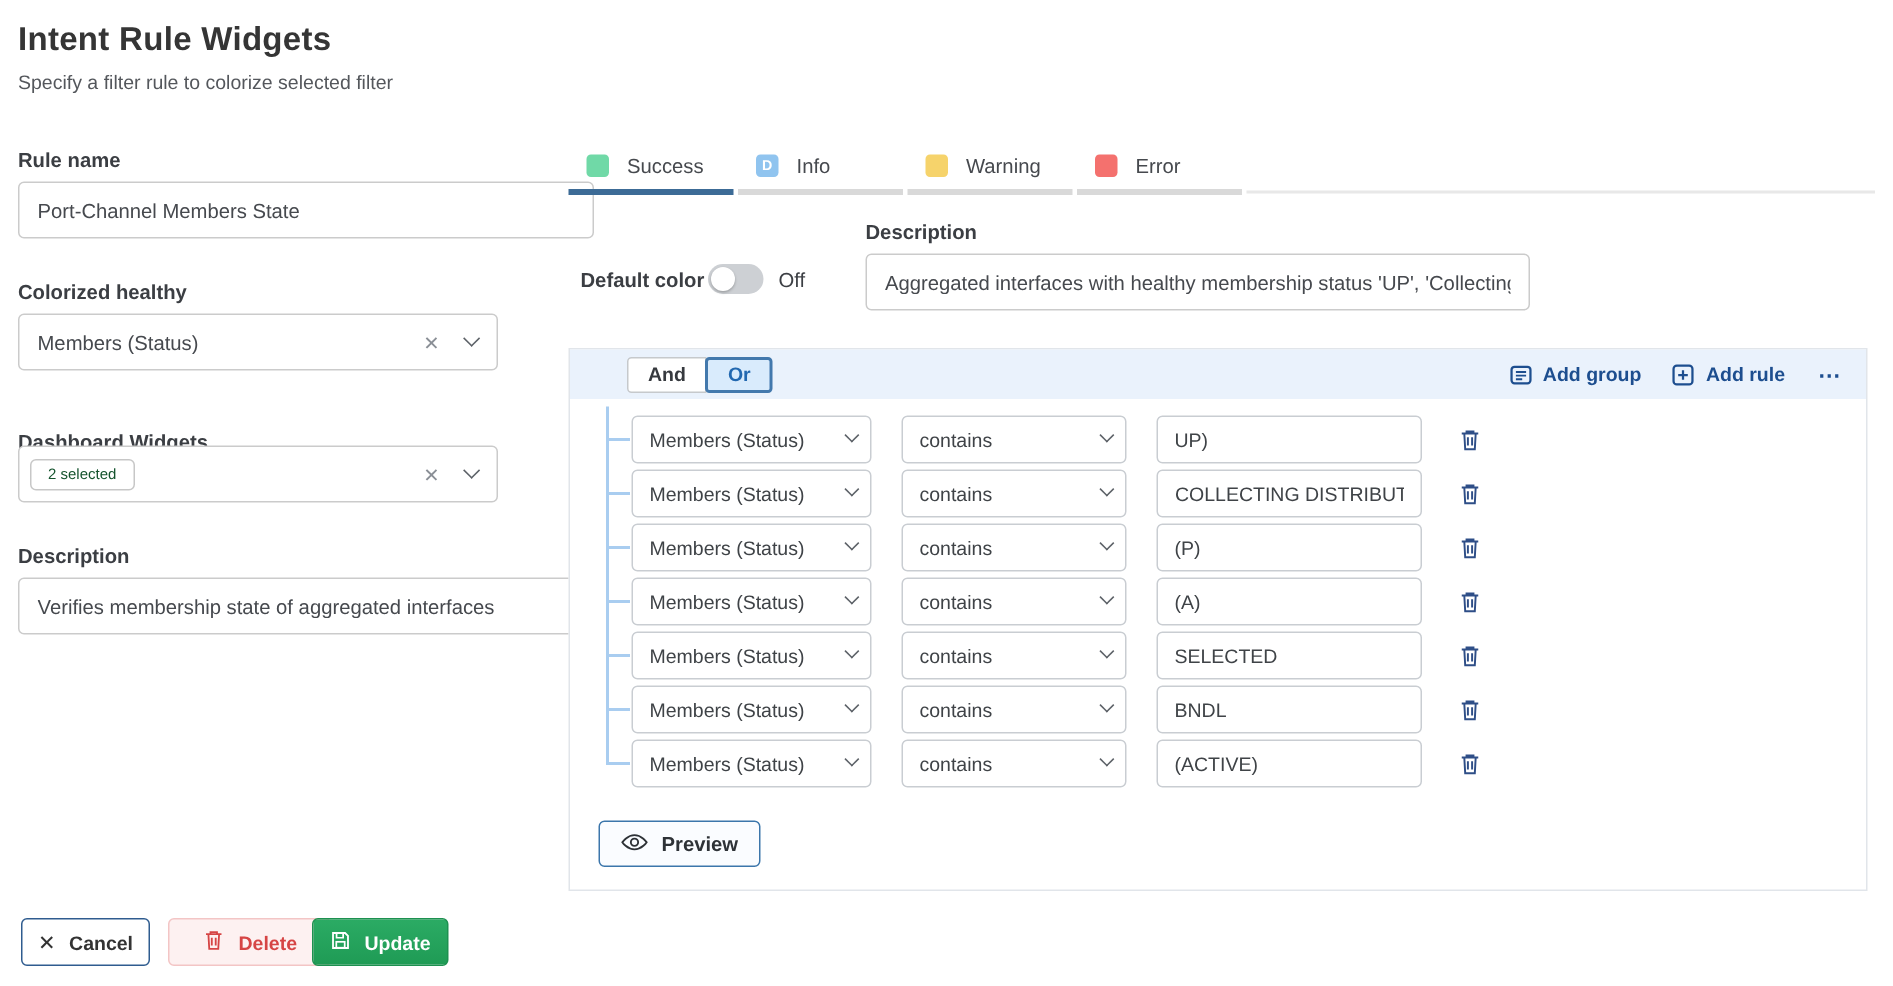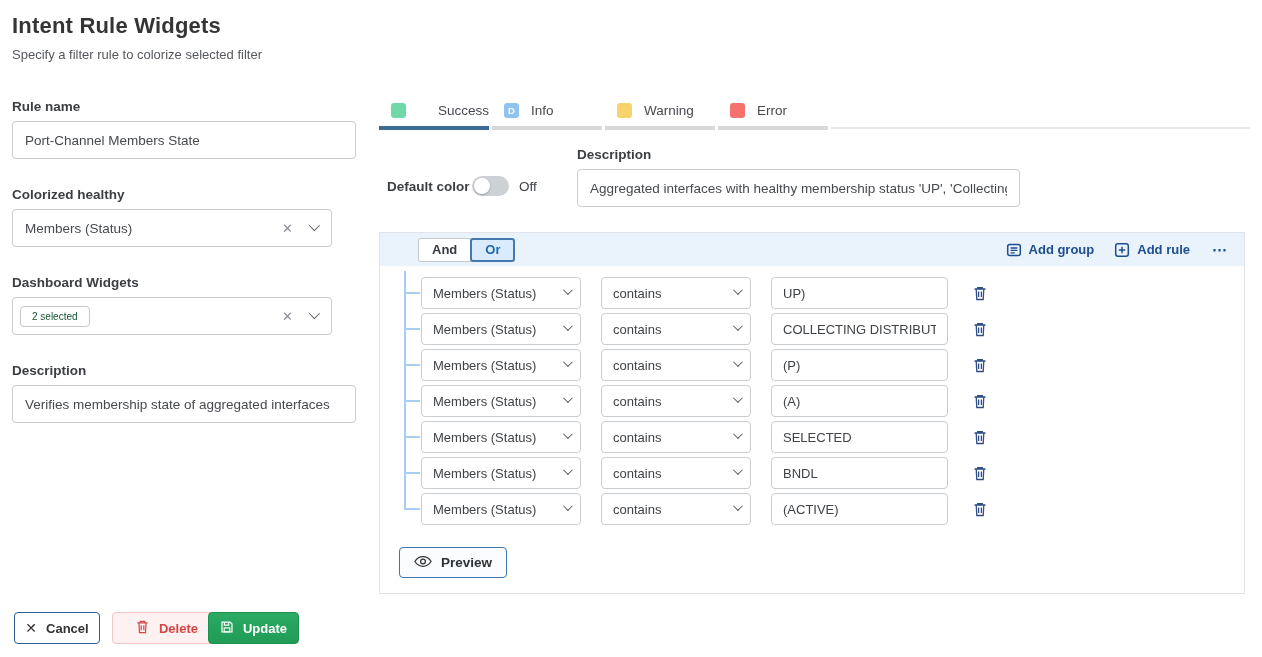--- a/index.html
+++ b/index.html
@@ -7,35 +7,35 @@
   body { font-family:"Liberation Sans", sans-serif; color:#3c3f44; }
   .screen { position:relative; width:1262px; height:657px; background:#fff; overflow:hidden; }
 
   
   .page-title { position:absolute; left:12px; top:13px; font-size:22px; font-weight:600; color:#353535; letter-spacing:.2px; }
   .page-subtitle { position:absolute; left:12px; top:47px; font-size:13px; color:#54575c; }
 
   
   .f-label { position:absolute; left:12px; font-size:13.5px; font-weight:700; color:#3b3e43; }
   .box { position:absolute; left:12px; width:320px; height:38px; border:1px solid #cbcbcb; border-radius:4px; background:#fff; }
-  input.text-input { position:absolute; left:12px; width:344px; height:38px; border:1px solid #cbcbcb; border-radius:4px;
+  input.text-input { position:absolute; left:12px; width:384px; height:38px; border:1px solid #cbcbcb; border-radius:4px;
     background:#fff; font-family:inherit; font-size:13.5px; color:#46494e; padding:0 12px; outline:none;
     white-space:nowrap; overflow:hidden; text-overflow:clip; }
   .select { display:flex; align-items:center; padding:0 10px 0 12px; cursor:pointer; }
   .select .sel-value { flex:1; font-size:13.5px; color:#46494e; white-space:nowrap; overflow:hidden; }
   .clear-x { font-size:13px; color:#8a8f96; padding:0 10px; cursor:pointer; }
   .chev { width:8px; height:8px; border-right:1.6px solid #5c6167; border-bottom:1.6px solid #5c6167;
     transform:rotate(45deg) translateY(-2px); margin:0 4px 3px 6px; flex:none; }
   .chip { display:inline-block; border:1px solid #c7c7c7; border-radius:4px; padding:4px 11px; font-size:10px; color:#14532d; background:#fff; }
 
   
   .tabs { position:absolute; left:379px; top:97px; width:871px; display:flex; align-items:flex-end; }
   .tab { width:110px; margin-right:3px; display:flex; align-items:center; gap:12px; padding:6px 0 8px 12px;
     border-bottom:4px solid #d9d9d9; cursor:pointer; }
-  .tab.active { border-bottom-color:#3c6b96;justify-content:space-between; }
+  .tab.active { border-bottom-color:#3c6b96; }
   .tab-label { font-size:13.5px; color:#46494e; }
   .swatch { width:15px; height:15px; border-radius:3px; display:flex; align-items:center; justify-content:center;
     font-size:9.5px; font-weight:700; color:#fff; flex:none; }
   .tabs-filler { flex:1; border-bottom:2px solid #e8e8e8; align-self:stretch; margin-bottom:1px; }
 
   
   .dc-label { position:absolute; left:379px; top:179px; font-size:13.5px; font-weight:700; color:#3b3e43;padding-left:8px; }
   .toggle { position:absolute; left:472px; top:176px; width:37px; height:20px; background:#cdd0d4; border-radius:10px; cursor:pointer; }
   .toggle .knob { position:absolute; left:2px; top:2px; width:16px; height:16px; border-radius:50%; background:#fff;
     box-shadow:0 1px 2px rgba(0,0,0,.25); }
@@ -95,21 +95,21 @@
   <div class="f-label" style="top:99px">Rule name</div>
   <input class="text-input" style="top: 121px;" value="Port-Channel Members State">
 
   <div class="f-label" style="top:187px">Colorized healthy</div>
   <div class="box select" style="top:209px">
     <span class="sel-value">Members (Status)</span>
     <span class="clear-x">✕</span>
     <span class="chev"></span>
   </div>
 
-  <div class="f-label" style="top:275px">Dashboard Widgets</div>
+  <div class="f-label" style="top:287px">Dashboard Widgets</div>
   <div class="box select" style="top:297px; padding-left:7px;">
     <span style="flex:1">
       <span class="chip">2 selected</span>
     </span>
     <span class="clear-x">✕</span>
     <span class="chev"></span>
   </div>
 
   <div class="f-label" style="top:363px">Description</div>
   <input class="text-input" style="top: 385px;" value="Verifies membership state of aggregated interfaces">

